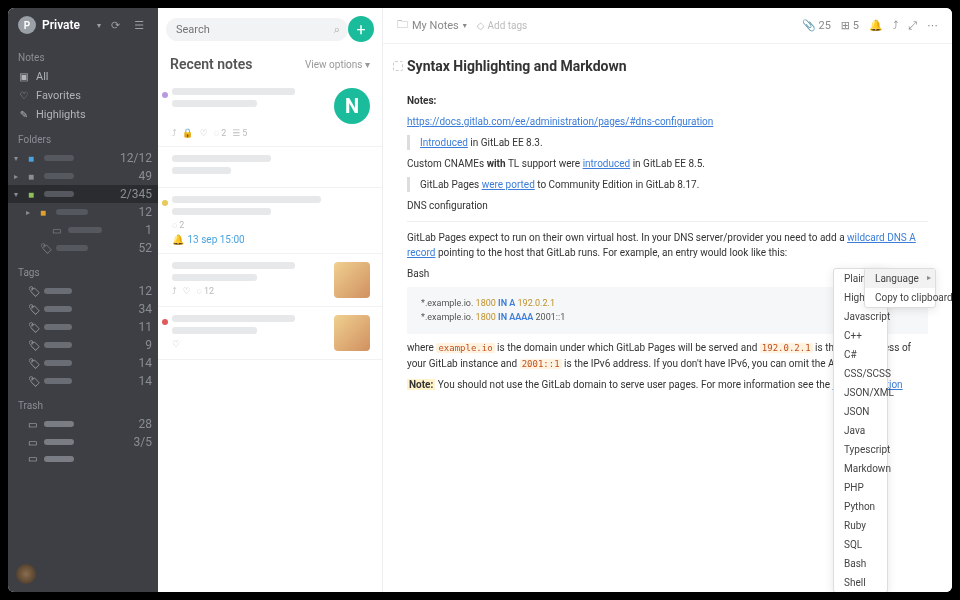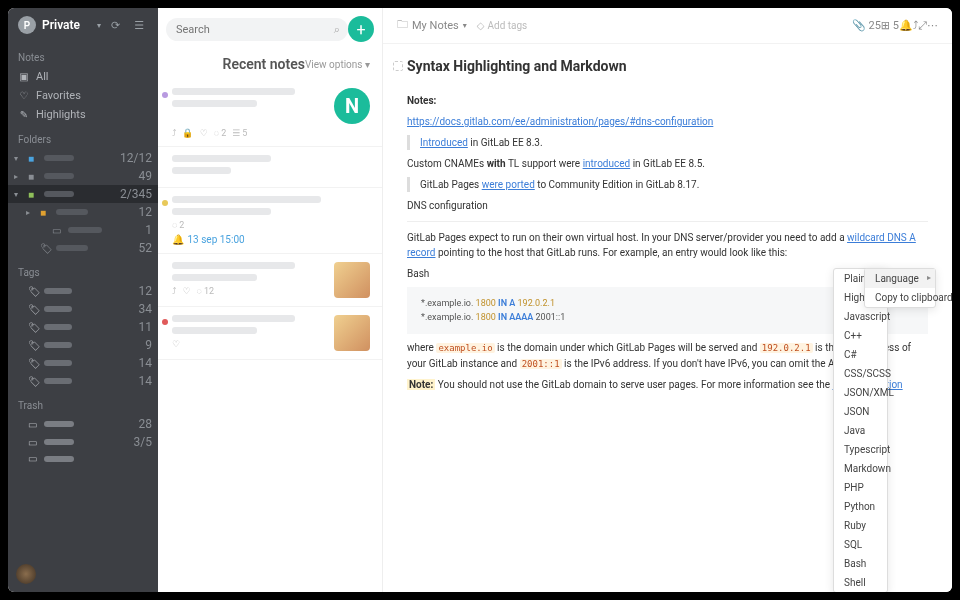--- a/index.html
+++ b/index.html
@@ -25,42 +25,42 @@
 .skel.lighter { background: #7a7d83; }
 .bottom-area { position: absolute; bottom: 8px; left: 8px; }
 .user-pic { width: 20px; height: 20px; border-radius: 50%; background: radial-gradient(#8a6d4d,#3d2f22); }
 
 .middle { width: 225px; background: #fff; border-right: 1px solid #eee; display: flex; flex-direction: column; }
 .mid-top { display: flex; align-items: center; padding: 8px; }
 .search-box { flex: 1; position: relative; }
 .search-input { width: 100%; padding: 5px 26px 5px 10px; border: none; background: #f2f3f4; border-radius: 14px; font-size: 11px; color: #888; }
 .search-ico { position: absolute; right: 8px; top: 5px; color: #aaa; font-size: 11px; }
 .add-btn { width: 26px; height: 26px; border-radius: 50%; background: #1bbc9b; color: #fff; display: flex; align-items: center; justify-content: center; font-size: 16px; cursor: pointer; }
-.list-hdr { display: flex; justify-content: flex-end; align-items: center; padding: 6px 12px 8px; }
+.list-hdr { display: flex; justify-content: space-between; align-items: center; padding: 6px 12px 8px; }
 .list-title { font-size: 14px; font-weight: 600; color: #555; }
 .view-opts { font-size: 10px; color: #999; cursor: pointer; }
 .note-card { padding: 8px 12px 8px 14px; border-bottom: 1px solid #f2f2f2; position: relative; }
 .dot { position: absolute; left: 4px; top: 12px; width: 6px; height: 6px; border-radius: 50%; }
 .card-body { display: flex; gap: 8px; }
 .card-text { flex: 1; }
 .card-line { background: #e7e8ea; border-radius: 3px; height: 7px; margin-bottom: 5px; }
 .card-meta { display: flex; gap: 6px; color: #bbb; font-size: 9px; margin-top: 4px; align-items: center; }
 .card-meta span { display: flex; align-items: center; gap: 2px; }
 .thumb { width: 36px; height: 36px; border-radius: 4px; background: linear-gradient(135deg,#f0d090,#d09060); }
 .thumb.n { background: #1bbc9b; display: flex; align-items: center; justify-content: center; color: #fff; font-size: 20px; font-weight: 700; border-radius: 50%; }
 .reminder { color: #4aa3df; font-size: 10px; display: flex; align-items: center; gap: 3px; margin-top: 4px; }
 .bell { color: #4aa3df; }
 
 .content { flex: 1; background: #fff; display: flex; flex-direction: column; font-size: 11px; position: relative; }
 .c-top { display: flex; align-items: center; padding: 8px 14px; gap: 10px; border-bottom: 1px solid #f2f2f2; color: #888; }
 .crumb { display: flex; align-items: center; gap: 4px; cursor: pointer; }
 .crumb-caret { font-size: 8px; }
 .tag-pill { font-size: 10px; color: #bbb; display: flex; align-items: center; gap: 3px; cursor: pointer; }
 .spacer { flex: 1; }
-.top-act { display: flex; align-items: center; color: #888; font-size: 11px; }
+.top-act { display: flex; align-items: center; gap: 10px; color: #888; font-size: 11px; }
 .top-act .ico { cursor: pointer; }
 .doc { padding: 12px 24px; overflow-y: auto; flex: 1; color: #333; line-height: 1.5; }
 .doc h1 { font-size: 14px; font-weight: 700; margin-bottom: 16px; position: relative; }
 .doc h1::before { content: ""; position: absolute; left: -14px; top: 5px; width: 8px; height: 8px; border: 1px dashed #ccc; border-radius: 2px; }
 .doc a { color: #3b7dd8; text-decoration: underline; }
 .doc p { margin-bottom: 6px; font-size: 10px; }
 .doc .bq { border-left: 3px solid #ddd; padding-left: 10px; margin: 6px 0; font-size: 10px; }
 .doc hr { border: none; border-top: 1px solid #eee; margin: 8px 0; }
 .code-block { background: #f6f7f8; padding: 10px 14px; font-family: Menlo, monospace; font-size: 9px; margin: 6px 0; white-space: pre; color: #555; }
 .code-block .kw { color: #3b7dd8; font-weight: 600; }

